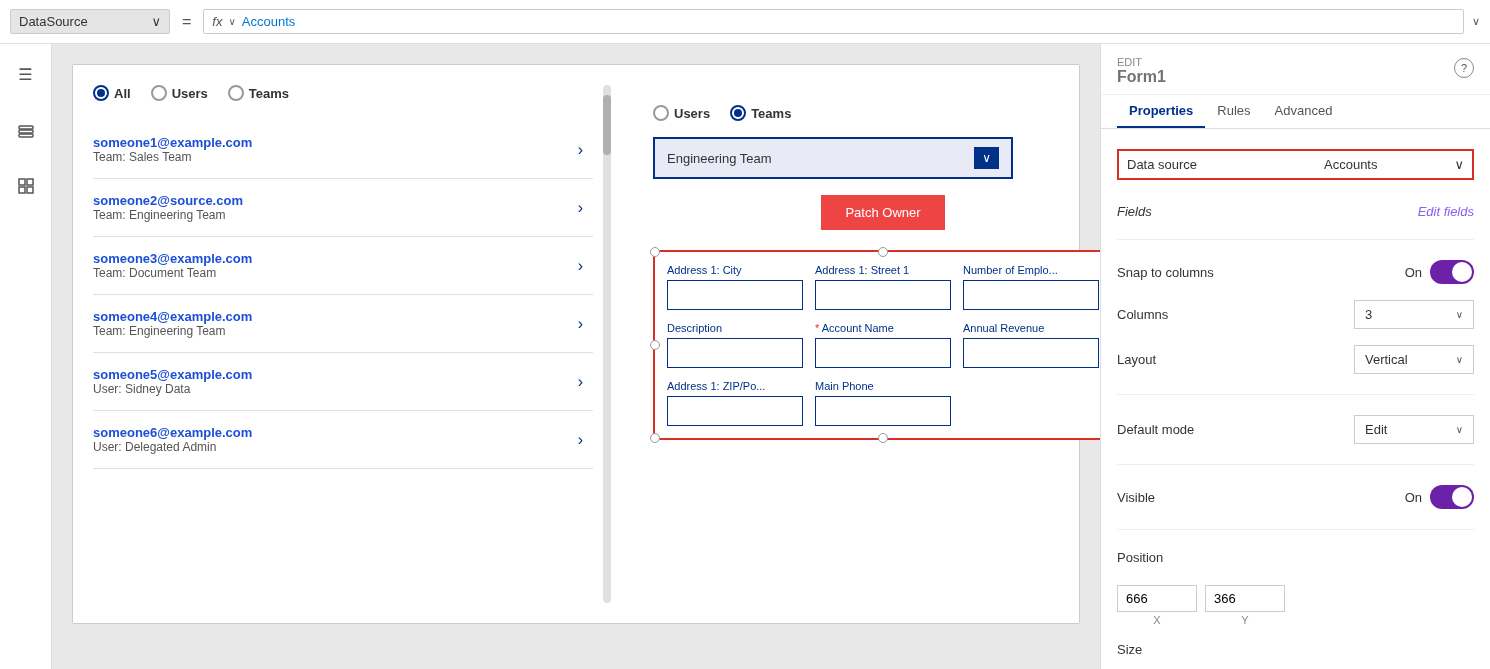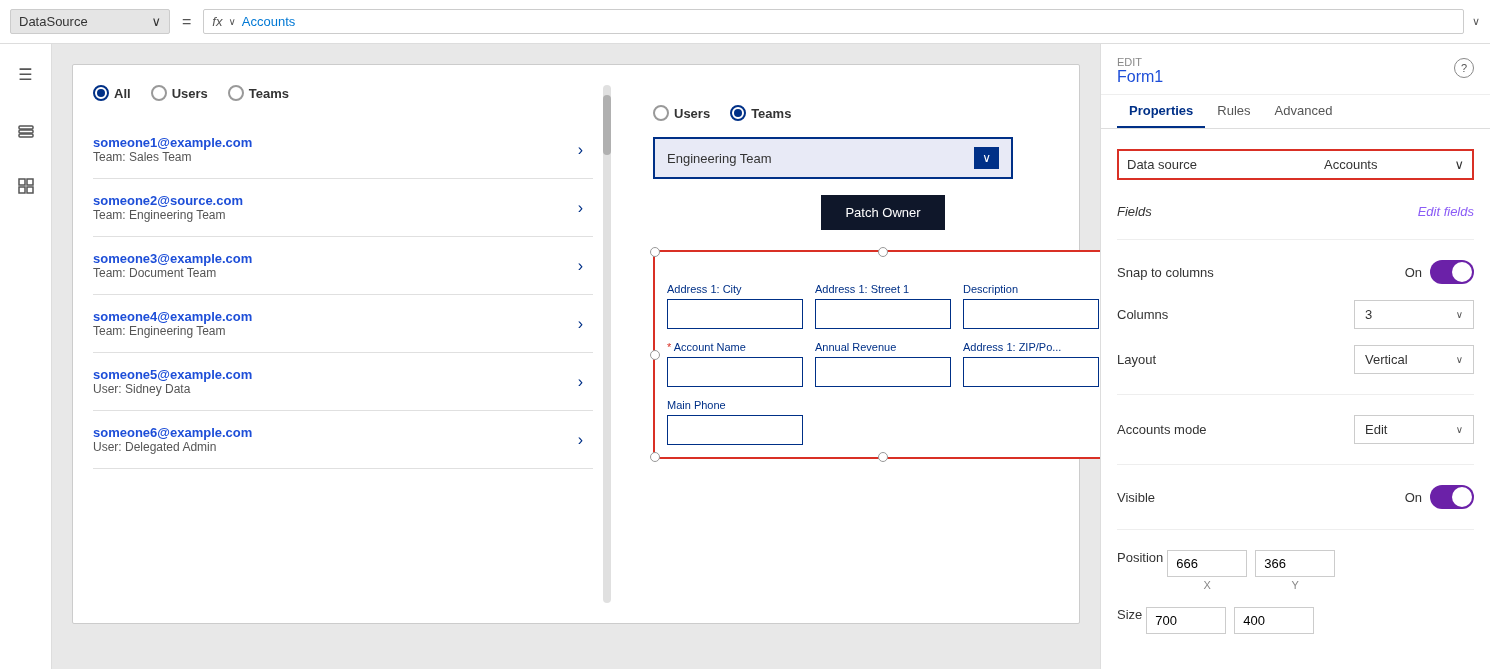--- a/index.html
+++ b/index.html
@@ -200,21 +200,21 @@
       font-size: 13px;
     }
     .dropdown-chevron {
       background: #003087;
       color: #fff;
       padding: 4px 8px;
       font-size: 12px;
     }
 
     .patch-owner-btn {
-      background: #0f172a;
+      background: #ef4444;
       color: #fff;
       border: none;
       padding: 10px 24px;
       font-size: 13px;
       cursor: pointer;
       margin-bottom: 20px;
       display: block;
       margin-left: auto;
       margin-right: auto;
     }
@@ -239,21 +239,20 @@
     .handle.tl { top: -5px; left: -5px; }
     .handle.tc { top: -5px; left: 50%; transform: translateX(-50%); }
     .handle.ml { top: 50%; left: -5px; transform: translateY(-50%); }
     .handle.bl { bottom: -5px; left: -5px; }
     .handle.bc { bottom: -5px; left: 50%; transform: translateX(-50%); }
 
     .form-grid {
       display: grid;
       grid-template-columns: repeat(3, 1fr);
       gap: 12px;
-      margin-top: 19px;
     }
     .form-field-group {
       display: flex;
       flex-direction: column;
       gap: 4px;
     }
     .form-field-label {
       font-size: 11px;
       color: #003087;
     }
@@ -281,22 +280,22 @@
       padding: 12px 16px 8px;
       border-bottom: 1px solid #eee;
     }
     .panel-edit-label {
       font-size: 11px;
       color: #888;
       text-transform: uppercase;
     }
     .panel-title {
       font-size: 16px;
-      font-weight: 400;
-      color: #1d4ed8;
+      font-weight: 700;
+      color: #737373;
     }
     .panel-help {
       float: right;
       width: 20px;
       height: 20px;
       border-radius: 50%;
       border: 1px solid #888;
       display: flex;
       align-items: center;
       justify-content: center;
@@ -421,21 +420,22 @@
       color: #333;
     }
     .panel-dropdown-chevron {
       font-size: 10px;
       color: #555;
     }
 
     
     .position-row, .size-row {
       display: flex;
-      gap: 4px;
+      flex-direction: column;
+      gap: 20px;
     }
     .num-inputs {
       display: flex;
       gap: 8px;
     }
     .num-input-group {
       display: flex;
       flex-direction: column;
       gap: 2px;
     }
@@ -599,20 +599,24 @@
             <div class="form-field-group">
               <span class="form-field-label">Address 1: City</span>
               <div class="form-field-input"></div>
             </div>
 
             <div class="form-field-group">
               <span class="form-field-label">Address 1: Street 1</span>
               <div class="form-field-input"></div>
             </div>
 
+            <div class="form-field-group">
+              <span class="form-field-label">Number of Emplo...</span>
+              <div class="form-field-input"></div>
+            </div>
 
             <div class="form-field-group">
               <span class="form-field-label">Description</span>
               <div class="form-field-input"></div>
             </div>
 
             <div class="form-field-group">
               <span class="form-field-label required">Account Name</span>
               <div class="form-field-input"></div>
             </div>
@@ -700,21 +704,21 @@
         <span class="panel-row-label">Layout</span>
         <div class="panel-dropdown" style="min-width:120px;">
           <span class="panel-dropdown-text">Vertical</span>
           <span class="panel-dropdown-chevron">∨</span>
         </div>
       </div>
 
       <hr class="panel-section-divider">
 
       <div class="panel-row">
-        <span class="panel-row-label">Accounts mode</span>
+        <span class="panel-row-label">Default mode</span>
         <div class="panel-dropdown" style="min-width:120px;">
           <span class="panel-dropdown-text">Edit</span>
           <span class="panel-dropdown-chevron">∨</span>
         </div>
       </div>
 
       <hr class="panel-section-divider">
 
       <div class="panel-row">
         <span class="panel-row-label">Visible</span>

